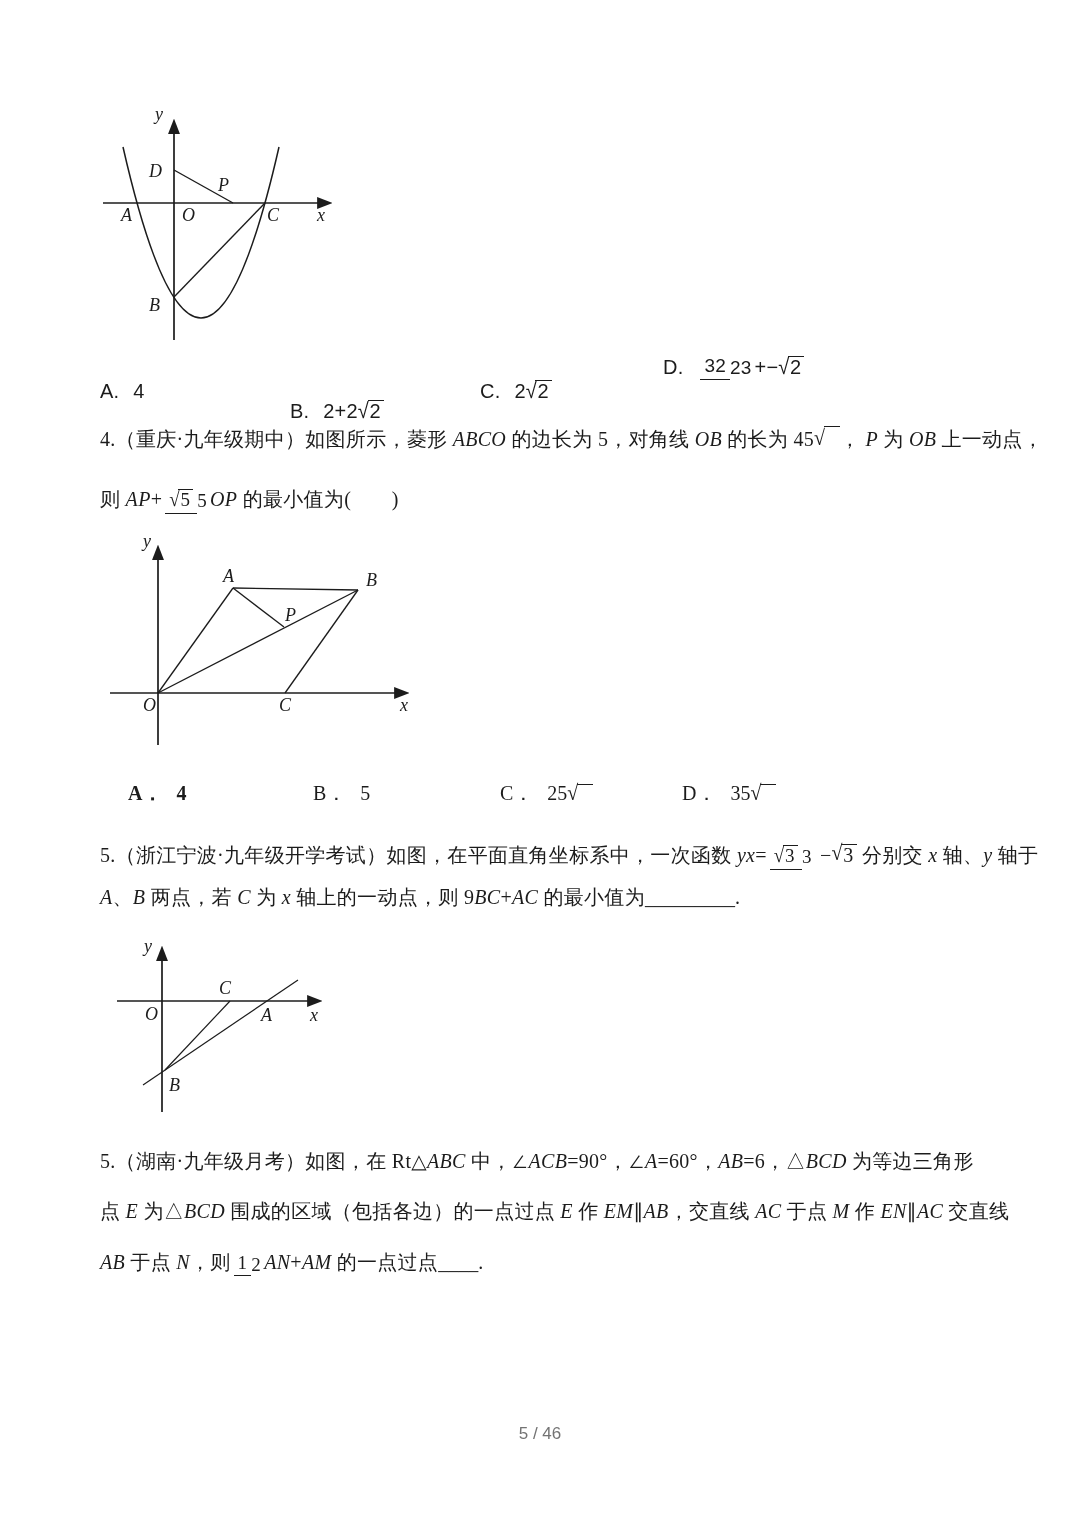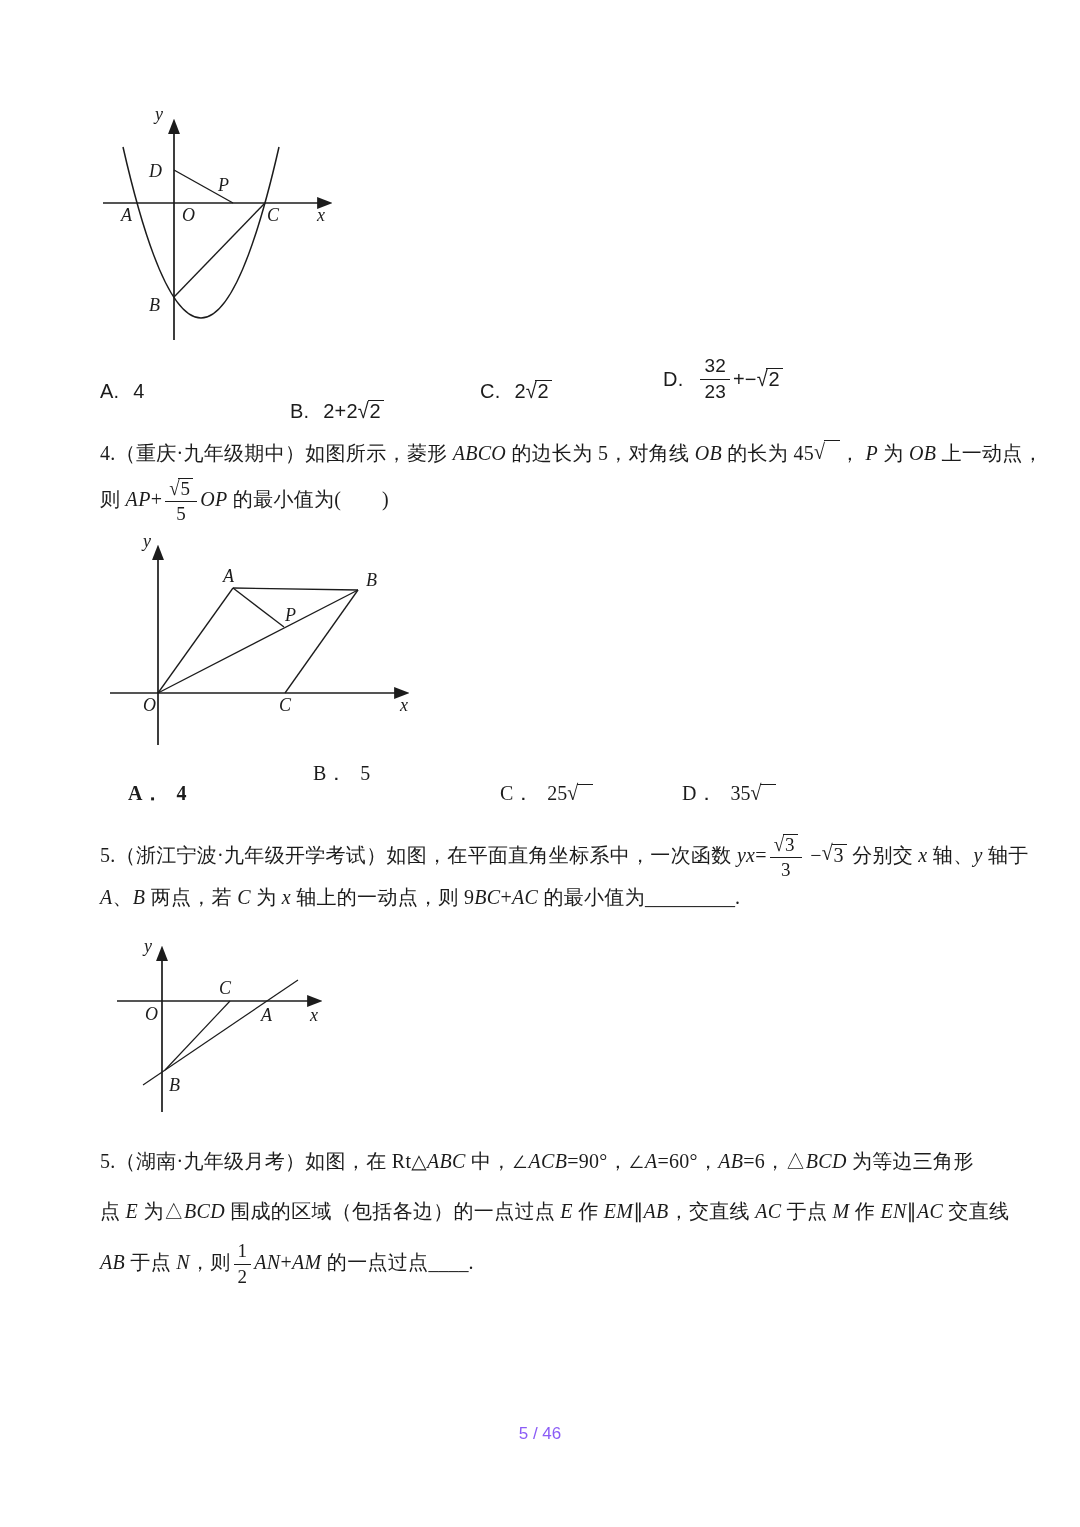--- a/index.html
+++ b/index.html
@@ -9,34 +9,34 @@
     font-family:"Liberation Serif", serif; color:#1c1c1c;
   }
   .abs { position:absolute; }
   .qline { font-size:20px; letter-spacing:.3px; white-space:nowrap; line-height:30px; }
   .v { font-style:italic; }
   .sans { font-family:"Liberation Sans", sans-serif; letter-spacing:.2px; }
   .opt { font-size:20px; white-space:nowrap; }
   .opt .olabel { margin-right:14px; }
   .optflex { display:inline-flex; align-items:center; }
   
-  .frac { display:inline-flex; flex-direction:column; text-align:center;
+  .frac { display:inline-flex; flex-direction:row; text-align:center;
           vertical-align:middle; line-height:1.08; margin:0 3px; font-size:19px; }
   .fn { border-bottom:1.4px solid #1c1c1c; padding:0 4px 2px; }
   .fd { padding-top:2px; }
   
   .sq { white-space:nowrap; display:inline-block; }
   .rs { display:inline-block; margin-right:-1.5px; transform:scaleY(1.08); transform-origin:bottom; }
   .rb { display:inline-block; border-top:1.4px solid #1c1c1c; padding:0 3px 0 2px;
         line-height:1.05; position:relative; top:0px; }
   .rb.empty { width:11px; height:17px; vertical-align:top; margin-top:2px; }
   .blank { letter-spacing:0;font-family:Liberation Serif, serif; }
   svg .lbl { font-family:"Liberation Serif", serif; font-style:italic; font-size:18px; fill:#1c1c1c; }
   .footer { left:0; width:100%; text-align:center; font-family:"Liberation Sans", sans-serif;
-            font-size:17px; color:#8b5cf6; }
+            font-size:17px; color:#737373; }
 </style>
 </head>
 <body>
 
 <div class="page">
 
   <svg class="abs" style="left:93px; top:100px;" width="252" height="248" viewBox="0 0 252 248">
     <defs>
       <marker id="ar1" markerWidth="9" markerHeight="7" refX="7" refY="3.5" orient="auto">
         <path d="M0,0 L9,3.5 L0,7 Z" fill="#1c1c1c"></path>
@@ -69,21 +69,21 @@
   <span class="abs opt sans optflex" style="left:663px; top:356px;">
     <span class="olabel">D.</span>
     <span class="frac">
         <span class="fn">32</span>
         <span class="fd">23</span>
       </span>
     <span>+−</span>
     <span class="sq"><span class="rs">√</span><span class="rb">2</span></span>
   </span>
 
-  <div class="abs qline" style="left:100px; top:438px;">
+  <div class="abs qline" style="left:100px; top:424px;">
     <span>4.（重庆·九年级期中）如图所示，菱形 </span><span class="v">ABCO</span><span> 的边长为 5，对角线 </span><span class="v">OB</span><span> 的长为 45</span><span class="sq"><span class="rs">√</span><span class="rb empty"></span></span><span>， </span><span class="v">P</span><span> 为 </span><span class="v">OB</span><span> 上一动点，</span>
   </div>
   <div class="abs qline" style="left:100px; top:468px; line-height:62px;">
     <span>则 </span><span class="v">AP</span><span>+</span><span class="frac">
         <span class="fn"><span class="sq"><span class="rs">√</span><span class="rb">5</span></span></span>
         <span class="fd">5</span>
       </span><span class="v">OP</span><span> 的最小值为(　　)</span>
   </div>
 
   <svg class="abs" style="left:100px; top:530px;" width="330" height="230" viewBox="0 0 330 230">
@@ -104,21 +104,21 @@
     <text class="lbl" x="43" y="181">O</text>
     <text class="lbl" x="123" y="52">A</text>
     <text class="lbl" x="266" y="56">B</text>
     <text class="lbl" x="185" y="91">P</text>
     <text class="lbl" x="179" y="181">C</text>
   </svg>
 
   <span class="abs opt" style="left:128px; top:780px;font-weight:bold;">
     <span class="olabel">A．</span><span>4</span>
   </span>
-  <span class="abs opt" style="left:313px; top:760px;font-family:Liberation Serif, serif;">
+  <span class="abs opt" style="left:313px; top:780px;font-family:Liberation Serif, serif;">
     <span class="olabel">B．</span><span>5</span>
   </span>
   <span class="abs opt" style="left:500px; top:780px;">
     <span class="olabel">C．</span><span>25</span><span class="sq"><span class="rs">√</span><span class="rb empty"></span></span>
   </span>
   <span class="abs opt" style="left:682px; top:780px;">
     <span class="olabel">D．</span><span>35</span><span class="sq"><span class="rs">√</span><span class="rb empty"></span></span>
   </span>
 
   <div class="abs qline" style="left:100px; top:818px; line-height:60px;margin-top:7px;">

